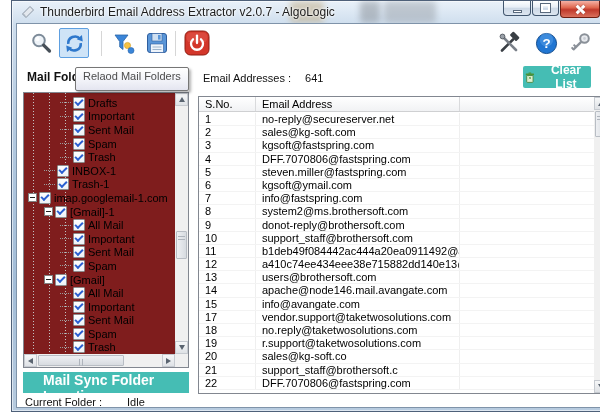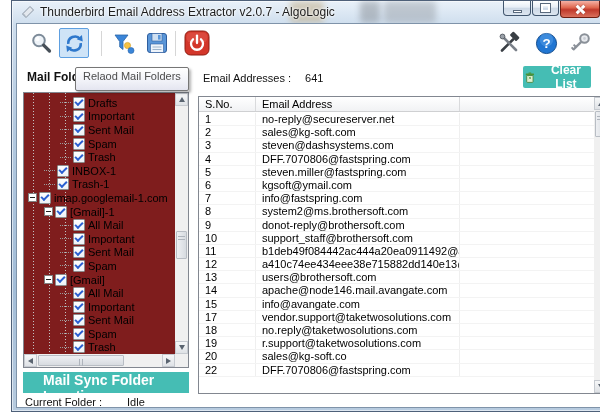--- a/index.html
+++ b/index.html
@@ -445,21 +445,21 @@
             <span class="td td-email">no-reply@secureserver.net</span>
           </div>
 
           <div class="trow">
             <span class="td td-sno">2</span>
             <span class="td td-email">sales@kg-soft.com</span>
           </div>
 
           <div class="trow">
             <span class="td td-sno">3</span>
-            <span class="td td-email">steven@dashsystems.com</span>
+            <span class="td td-email">kgsoft@fastspring.com</span>
           </div>
 
           <div class="trow">
             <span class="td td-sno">4</span>
             <span class="td td-email">DFF.7070806@fastspring.com</span>
           </div>
 
           <div class="trow">
             <span class="td td-sno">5</span>
             <span class="td td-email">steven.miller@fastspring.com</span>
@@ -529,20 +529,24 @@
           <div class="trow">
             <span class="td td-sno">19</span>
             <span class="td td-email">r.support@taketwosolutions.com</span>
           </div>
 
           <div class="trow">
             <span class="td td-sno">20</span>
             <span class="td td-email">sales@kg-soft.co</span>
           </div>
 
+          <div class="trow">
+            <span class="td td-sno">21</span>
+            <span class="td td-email">support_staff@brothersoft.c</span>
+          </div>
 
           <div class="trow">
             <span class="td td-sno">22</span>
             <span class="td td-email">DFF.7070806@fastspring.com</span>
           </div>
         </div>
       <div class="sb-v table-sb-v">
         <div class="sb-btn" style="top:0;">
             <span class="tri-up"></span>
           </div>

